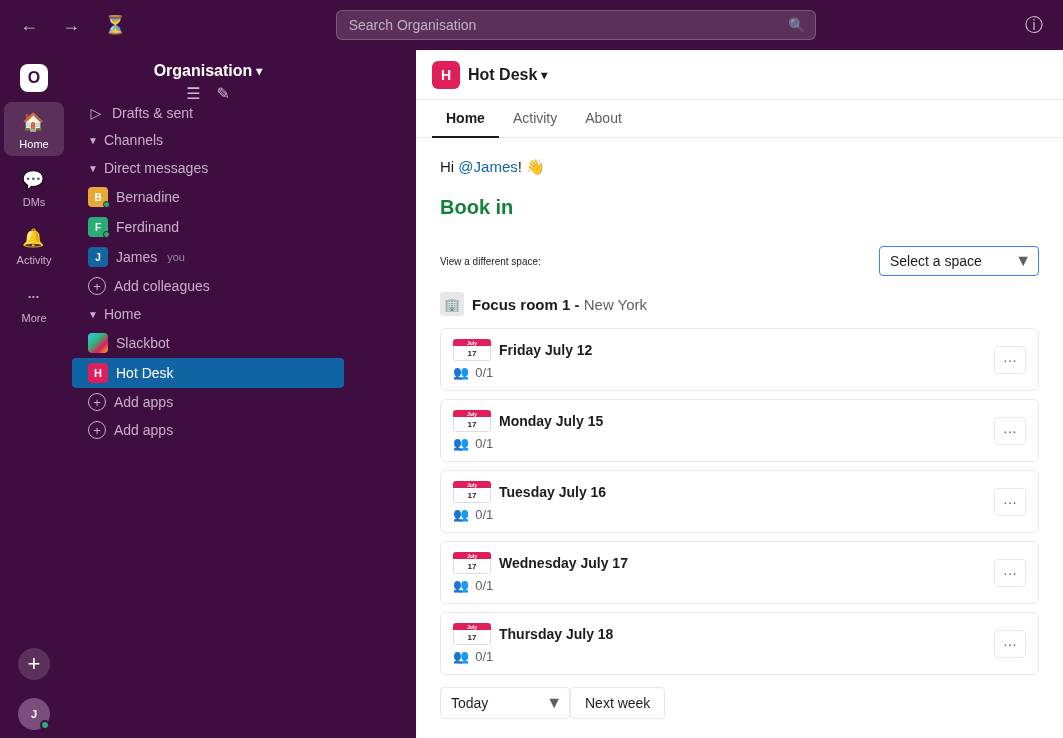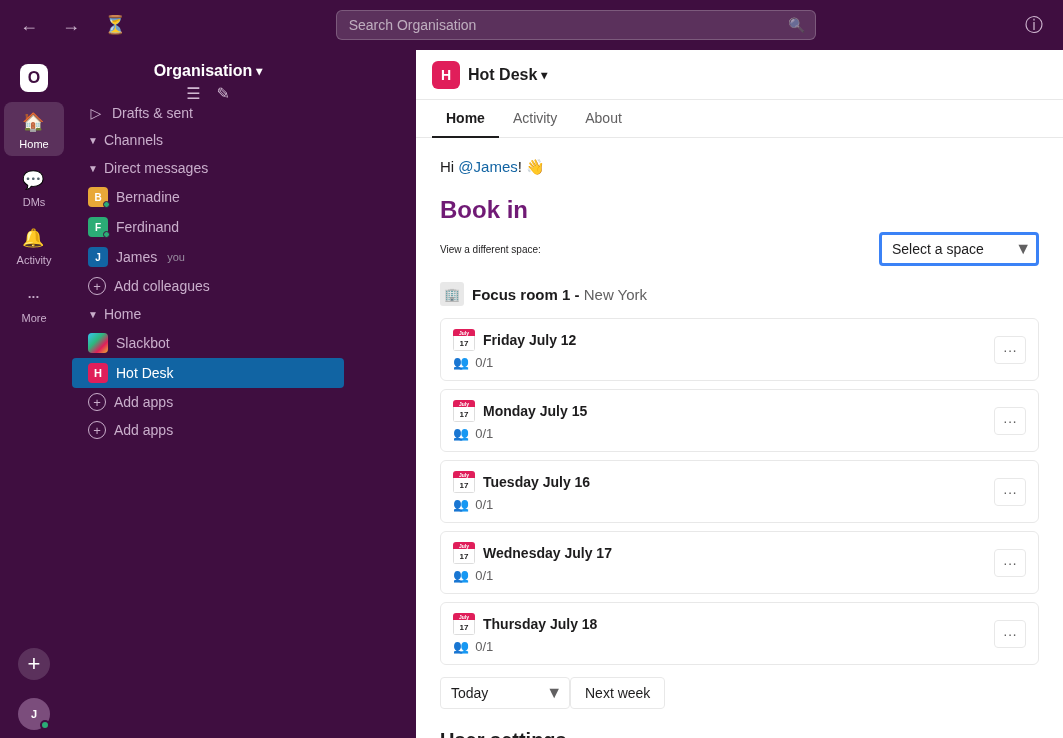--- a/index.html
+++ b/index.html
@@ -319,37 +319,37 @@
       padding: 20px 24px;
     }
     .greeting {
       font-size: 15px;
       color: #1d1c1d;
       margin-bottom: 20px;
     }
     .mention { color: #1264a3; }
 
     .section-title {
-      font-size: 24px;
+      font-size: 20px;
       font-weight: 700;
-      color: #701a75;
-      margin-bottom: 8px;
+      color: #15803d;
+      margin-bottom: 27px;
     }
     .view-space-row {
       display: flex;
       align-items: center;
       justify-content: space-between;
       margin-bottom: 16px;
     }
     .view-space-label {
       font-size: 10px;
       color: #1d1c1d;
     }
     .select-space {
-      border: 3px solid #3b82f6;
+      border: 1px solid #3b82f6;
       border-radius: 4px;
       padding: 6px 28px 6px 10px;
       font-size: 14px;
       color: #1d1c1d;
       background: #fff;
       cursor: pointer;
       appearance: none;
       -webkit-appearance: none;
       position: relative;
       min-width: 160px;
@@ -395,21 +395,21 @@
       align-items: center;
       justify-content: space-between;
       padding: 10px 12px;
       border: 1px solid #e8e8e8;
       border-radius: 6px;
       margin-bottom: 8px;
     }
     .date-info { display: flex; flex-direction: column; gap: 4px; }
     .date-label { display: flex; align-items: center; gap: 8px; }
     .cal-icon {
-      width: 22px;
+      width: 38px;
       height: 22px;
       border-radius: 3px;
       overflow: hidden;
       display: flex;
       flex-direction: column;
       flex-shrink: 0;
     }
     .cal-top {
       background: #e01e5a;
       height: 7px;

